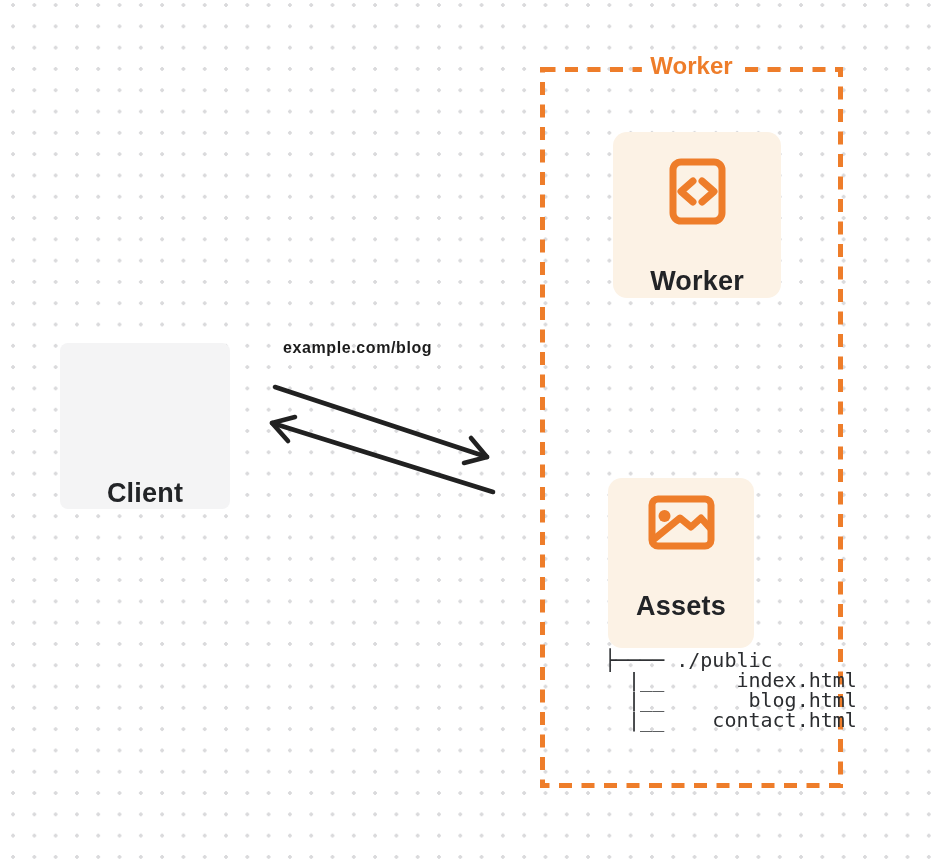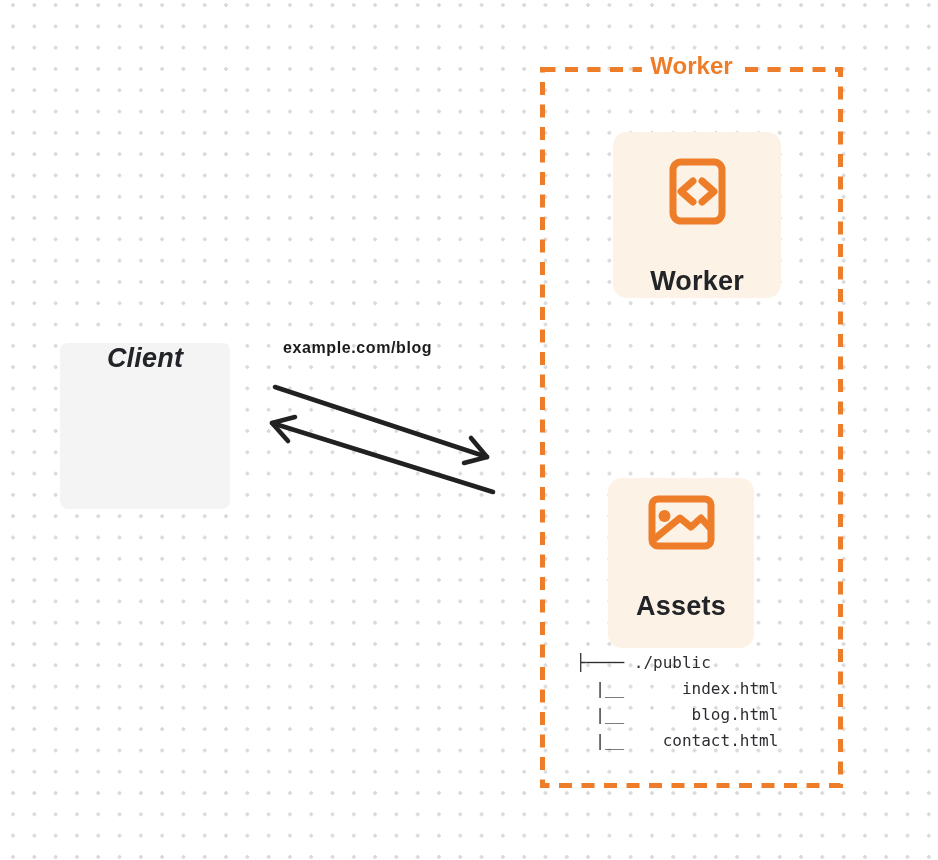--- a/index.html
+++ b/index.html
@@ -22,21 +22,21 @@
     font-family:"Liberation Sans", sans-serif;
     color:var(--ink);
   }
 
   
   .client-box{
     position:absolute;left:60px;top:343px;
     width:170px;height:166px;
     background:var(--client-bg);
     border-radius:8px;
-    display:flex;align-items:flex-start;justify-content:center;font-style:italic;
+    display:flex;align-items:flex-end;justify-content:center;
   }
   .node-label{
     font-size:27px;font-weight:700;color:var(--ink);letter-spacing:.2px;
   }
 
   
   .request-label{
     position:absolute;left:283px;top:339px;
     font-size:16px;font-weight:700;letter-spacing:.6px;color:#1b1b1b;
   }
@@ -68,23 +68,23 @@
     border-radius:14px;
     display:flex;flex-direction:column;align-items:center;
   }
   .card-worker{left:73px;top:65px;width:168px;height:166px;padding-top:26px;}
   .card-assets{left:68px;top:411px;width:146px;height:170px;padding-top:17px;}
   .card .node-label{margin-top:41px;}
   .icon svg{display:block;}
 
   
   .tree{
-    position:absolute;left:36px;top:583px;
+    position:absolute;left:64px;top:583px;
     font-family:"DejaVu Sans Mono", monospace;
-    font-size:16px;line-height:26px;
+    font-size:20px;line-height:20px;
     color:#2b2d30;white-space:pre;
   }
 </style>
 </head>
 <body>
 
 <div class="canvas">
 
   <div class="client-box">
     <span class="node-label">Client</span>

